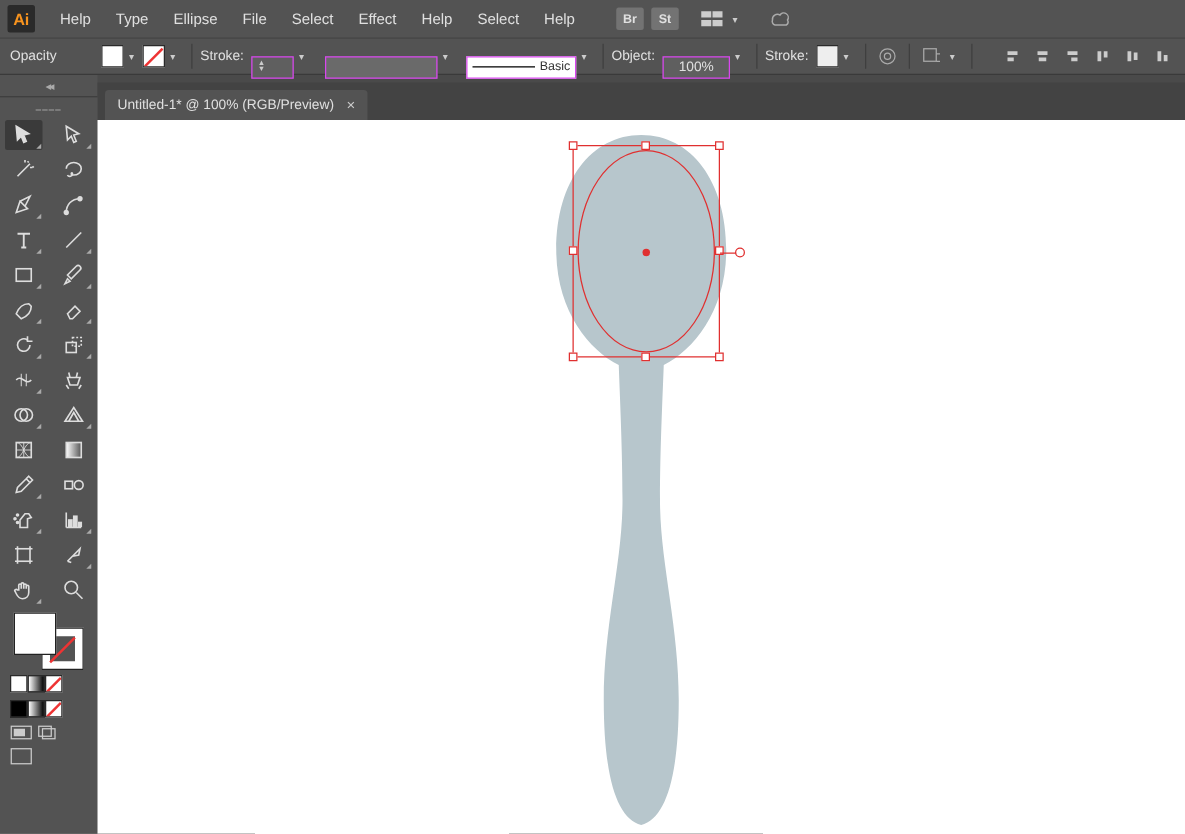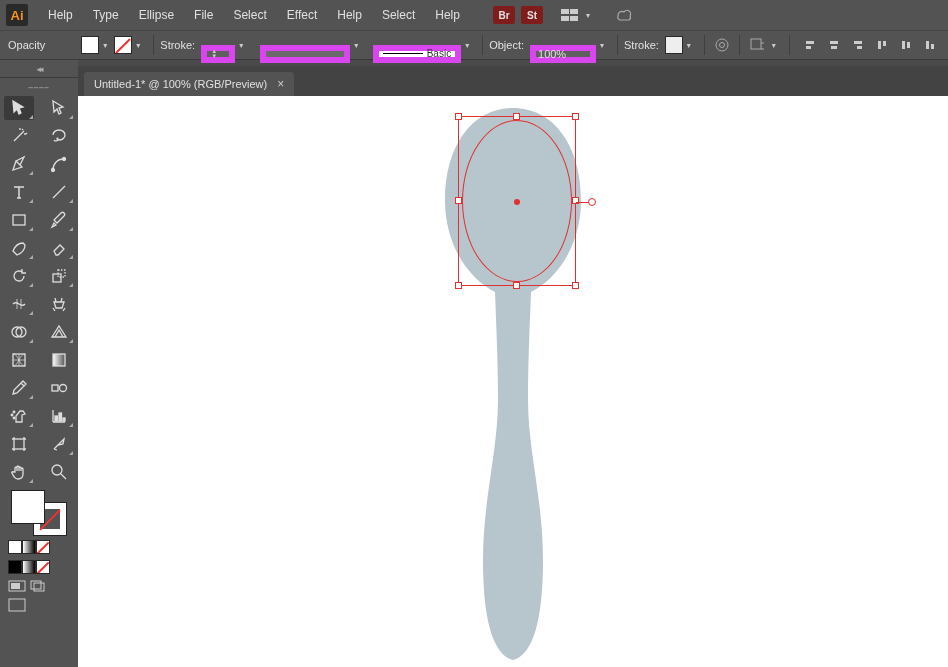--- a/index.html
+++ b/index.html
@@ -3,34 +3,34 @@
 <meta charset="utf-8">
 <style>
   * { box-sizing: border-box; margin: 0; padding: 0; font-family: "Segoe UI", Tahoma, sans-serif; }
   body { width: 948px; height: 667px; background: #4a4a4a; overflow: hidden; position: relative; }
 
   
   .menu-bar { height: 30px; background: #535353; display: flex; align-items: center; padding: 4px 6px; color: #e0e0e0; font-size: 12px; }
   .ai-logo { width: 22px; height: 22px; background: #2a2a2a; color: #f7931e; font-weight: bold; font-size: 13px; display:flex; align-items:center; justify-content:center; border-radius:2px; margin-right:10px; }
   .menu-item { padding: 0 10px; height: 30px; display:flex; align-items:center; cursor:pointer; }
   .menu-spacer { width: 20px; }
-  .menu-square { width: 22px; height:18px; background:#7f1d1d; color:#e0e0e0; font-size:10px; font-weight:bold; display:flex; align-items:center; justify-content:center; margin:0 3px; border-radius:2px;}
+  .menu-square { width: 22px; height:18px; background:#737373; color:#e0e0e0; font-size:10px; font-weight:bold; display:flex; align-items:center; justify-content:center; margin:0 3px; border-radius:2px;}
   .menu-layout { width:20px; height:14px; display:flex; flex-wrap:wrap; margin:0 3px;}
   .menu-layout div{ background:#ccc; margin:0.5px;}
   .menu-dd-arrow{ width:8px;height:8px; margin-left:2px; color:#ccc; font-size:8px;}
   .cloud-icon{ width:20px; height:14px; margin-left:8px; position:relative;}
   .cloud-icon svg{width:20px;height:14px;}
 
   
   .control-bar { height: 30px; background: #535353; border-top:1px solid #464646; border-bottom:1px solid #3a3a3a; display:flex; align-items:center; padding:0 8px; color:#e0e0e0; font-size:11px;}
   .cb-label { margin-right: 6px; }
   .cb-swatch { width:18px; height:18px; border:1px solid #2a2a2a; display:inline-block;}
   .cb-dd { width:10px; font-size:8px; color:#ccc; text-align:center; margin:0 4px 0 1px; cursor:pointer;}
   .cb-sep { width:1px; height:20px; background:#3f3f3f; margin:0 6px;}
-  .cb-field { height:18px; background:#5f5f5f; border:6px solid #d946ef; display:flex; align-items:center; padding:0 2px;margin-top:17px;}
+  .cb-field { height:18px; background:#5f5f5f; border:1px solid #d946ef; display:flex; align-items:center; padding:0 2px;margin-top:17px;}
   .cb-icon { width:18px; height:18px; display:flex; align-items:center; justify-content:center; color:#ccc; margin:0 2px;}
   .cb-icon svg{ width:16px; height:16px;}
   .align-group{ display:flex; gap:4px; margin-left:auto;}
   .align-btn{ width:20px;height:20px; display:flex;align-items:center;justify-content:center;}
   .align-btn svg{width:16px;height:16px;}
 
   
   .collapse-strip { position:absolute; top:60px; left:0; width:78px; height:18px; background:#535353; border-bottom:1px solid #3a3a3a; display:flex; align-items:center; justify-content:center; color:#aaa; font-size:9px;}
   .collapse-strip .arrows{letter-spacing:-2px;}
   .toolbox-title{ font-size:7px; color:#888; letter-spacing:1px;}
@@ -131,21 +131,21 @@
   <div class="cb-field" style="width:90px;background:#6a6a6a"></div>
   <span class="cb-dd">▾</span>
   <div style="width:8px"></div>
   <div class="cb-field" style="width:88px;background:#fff;justify-content:space-between;padding:0 4px">
      <div style="flex:1;height:1.5px;background:#000"></div>
      <span style="color:#333;font-size:10px;margin-left:4px">Basic</span>
   </div>
   <span class="cb-dd">▾</span>
   <div class="cb-sep"></div>
   <span class="cb-label">Object:</span>
-  <div class="cb-field" style="width:66px;justify-content:flex-start">
+  <div class="cb-field" style="width:54px;justify-content:center">
     <span>100%</span>
   </div>
   <span class="cb-dd">▾</span>
   <div class="cb-sep"></div>
   <span class="cb-label">Stroke:</span>
   <span class="cb-swatch" style="background:#eee"></span>
   <span class="cb-dd">▾</span>
   <div class="cb-sep"></div>
   <div class="cb-icon">
     <svg viewBox="0 0 16 16">

